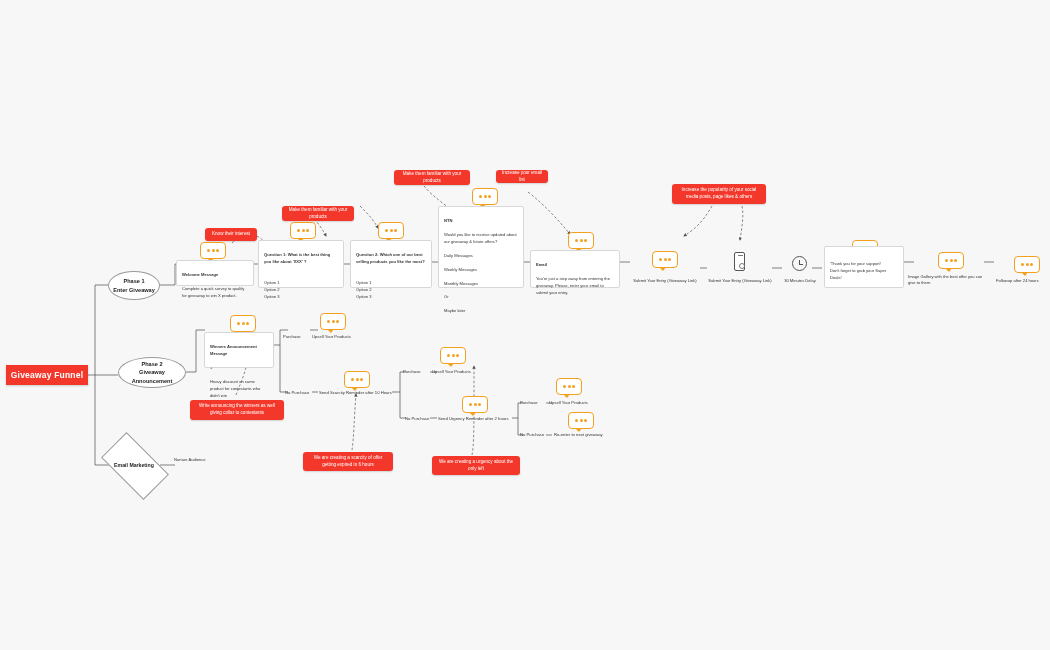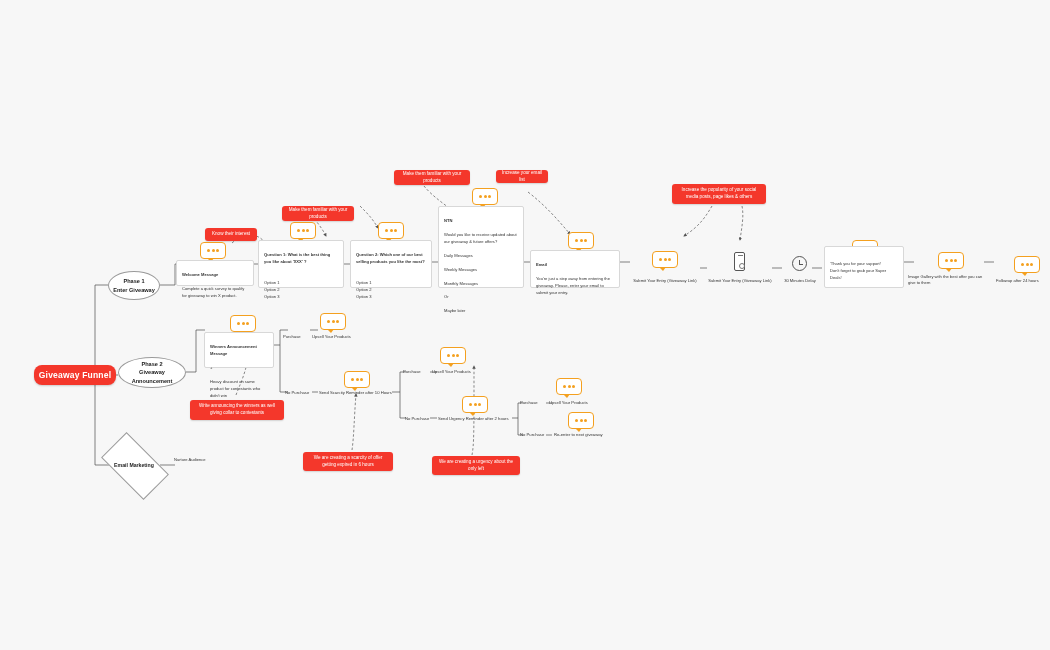--- a/index.html
+++ b/index.html
@@ -10,26 +10,25 @@
     overflow:hidden;
     position:relative;
   }
   #canvas{position:absolute;inset:0;}
   svg#wires{position:absolute;left:0;top:0;width:1050px;height:650px;pointer-events:none;}
 
   .node{position:absolute;box-sizing:border-box;}
 
   
   .root{
-    background:#f4372b;color:#fff;border-radius:8px;
+    background:#f4372b;color:#fff;border-radius:0;
     font-size:8.5px;font-weight:bold;text-align:center;
     display:flex;align-items:center;justify-content:center;
     box-shadow:0 1px 2px rgba(0,0,0,.18);
     letter-spacing:.2px;
-    margin-left:28px;
   }
 
   
   .phase{
     background:#fff;border:1px solid #9a9a9a;border-radius:50%;
     display:flex;flex-direction:column;align-items:center;justify-content:center;
     font-size:5.6px;font-weight:bold;color:#222;text-align:center;line-height:1.45;
   }
   
   .diamond{

